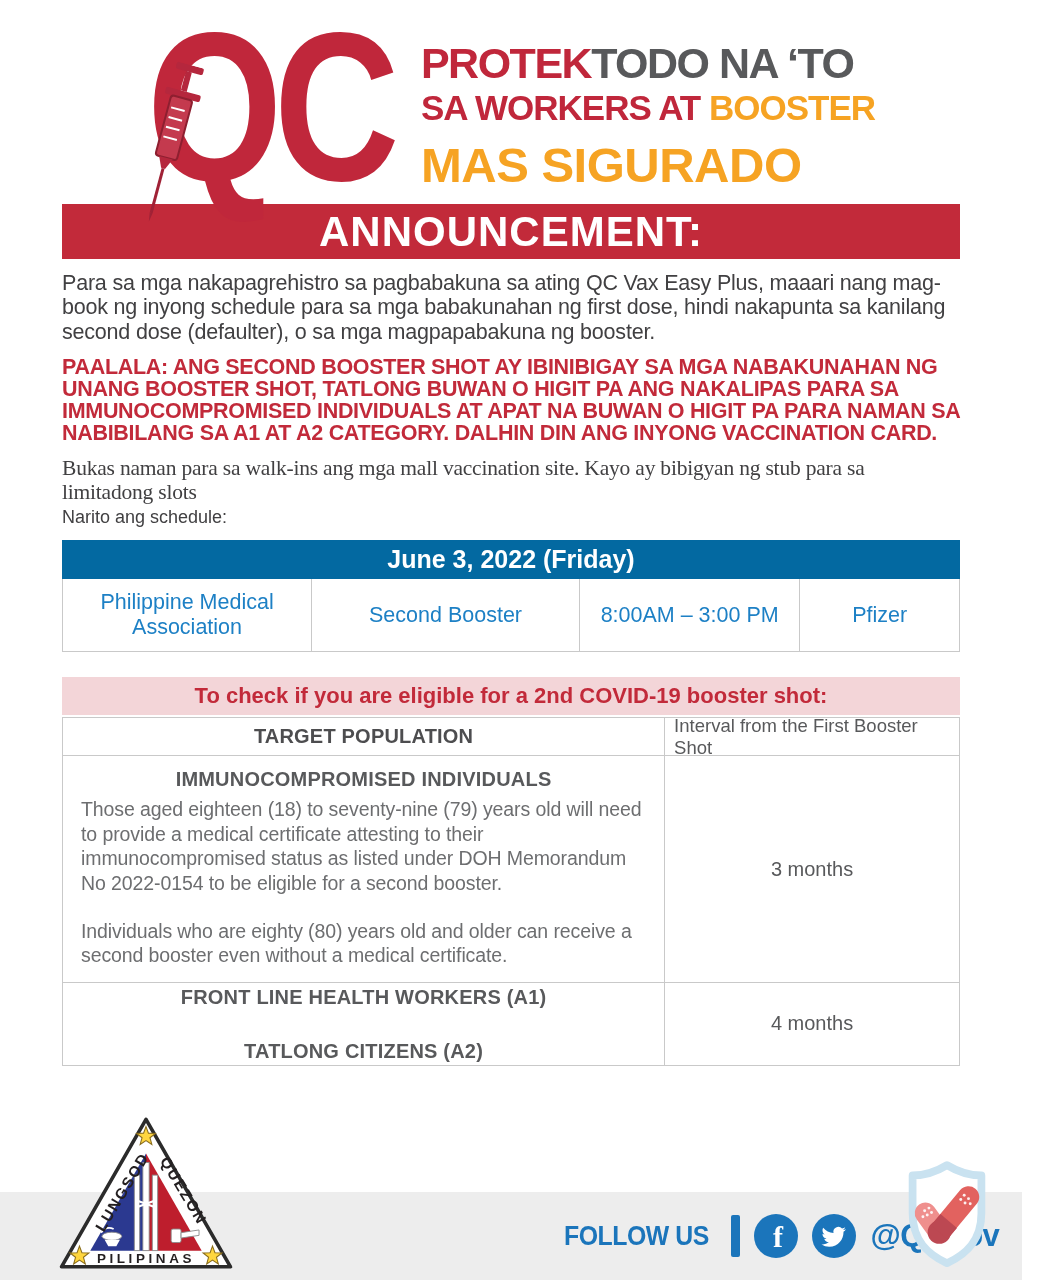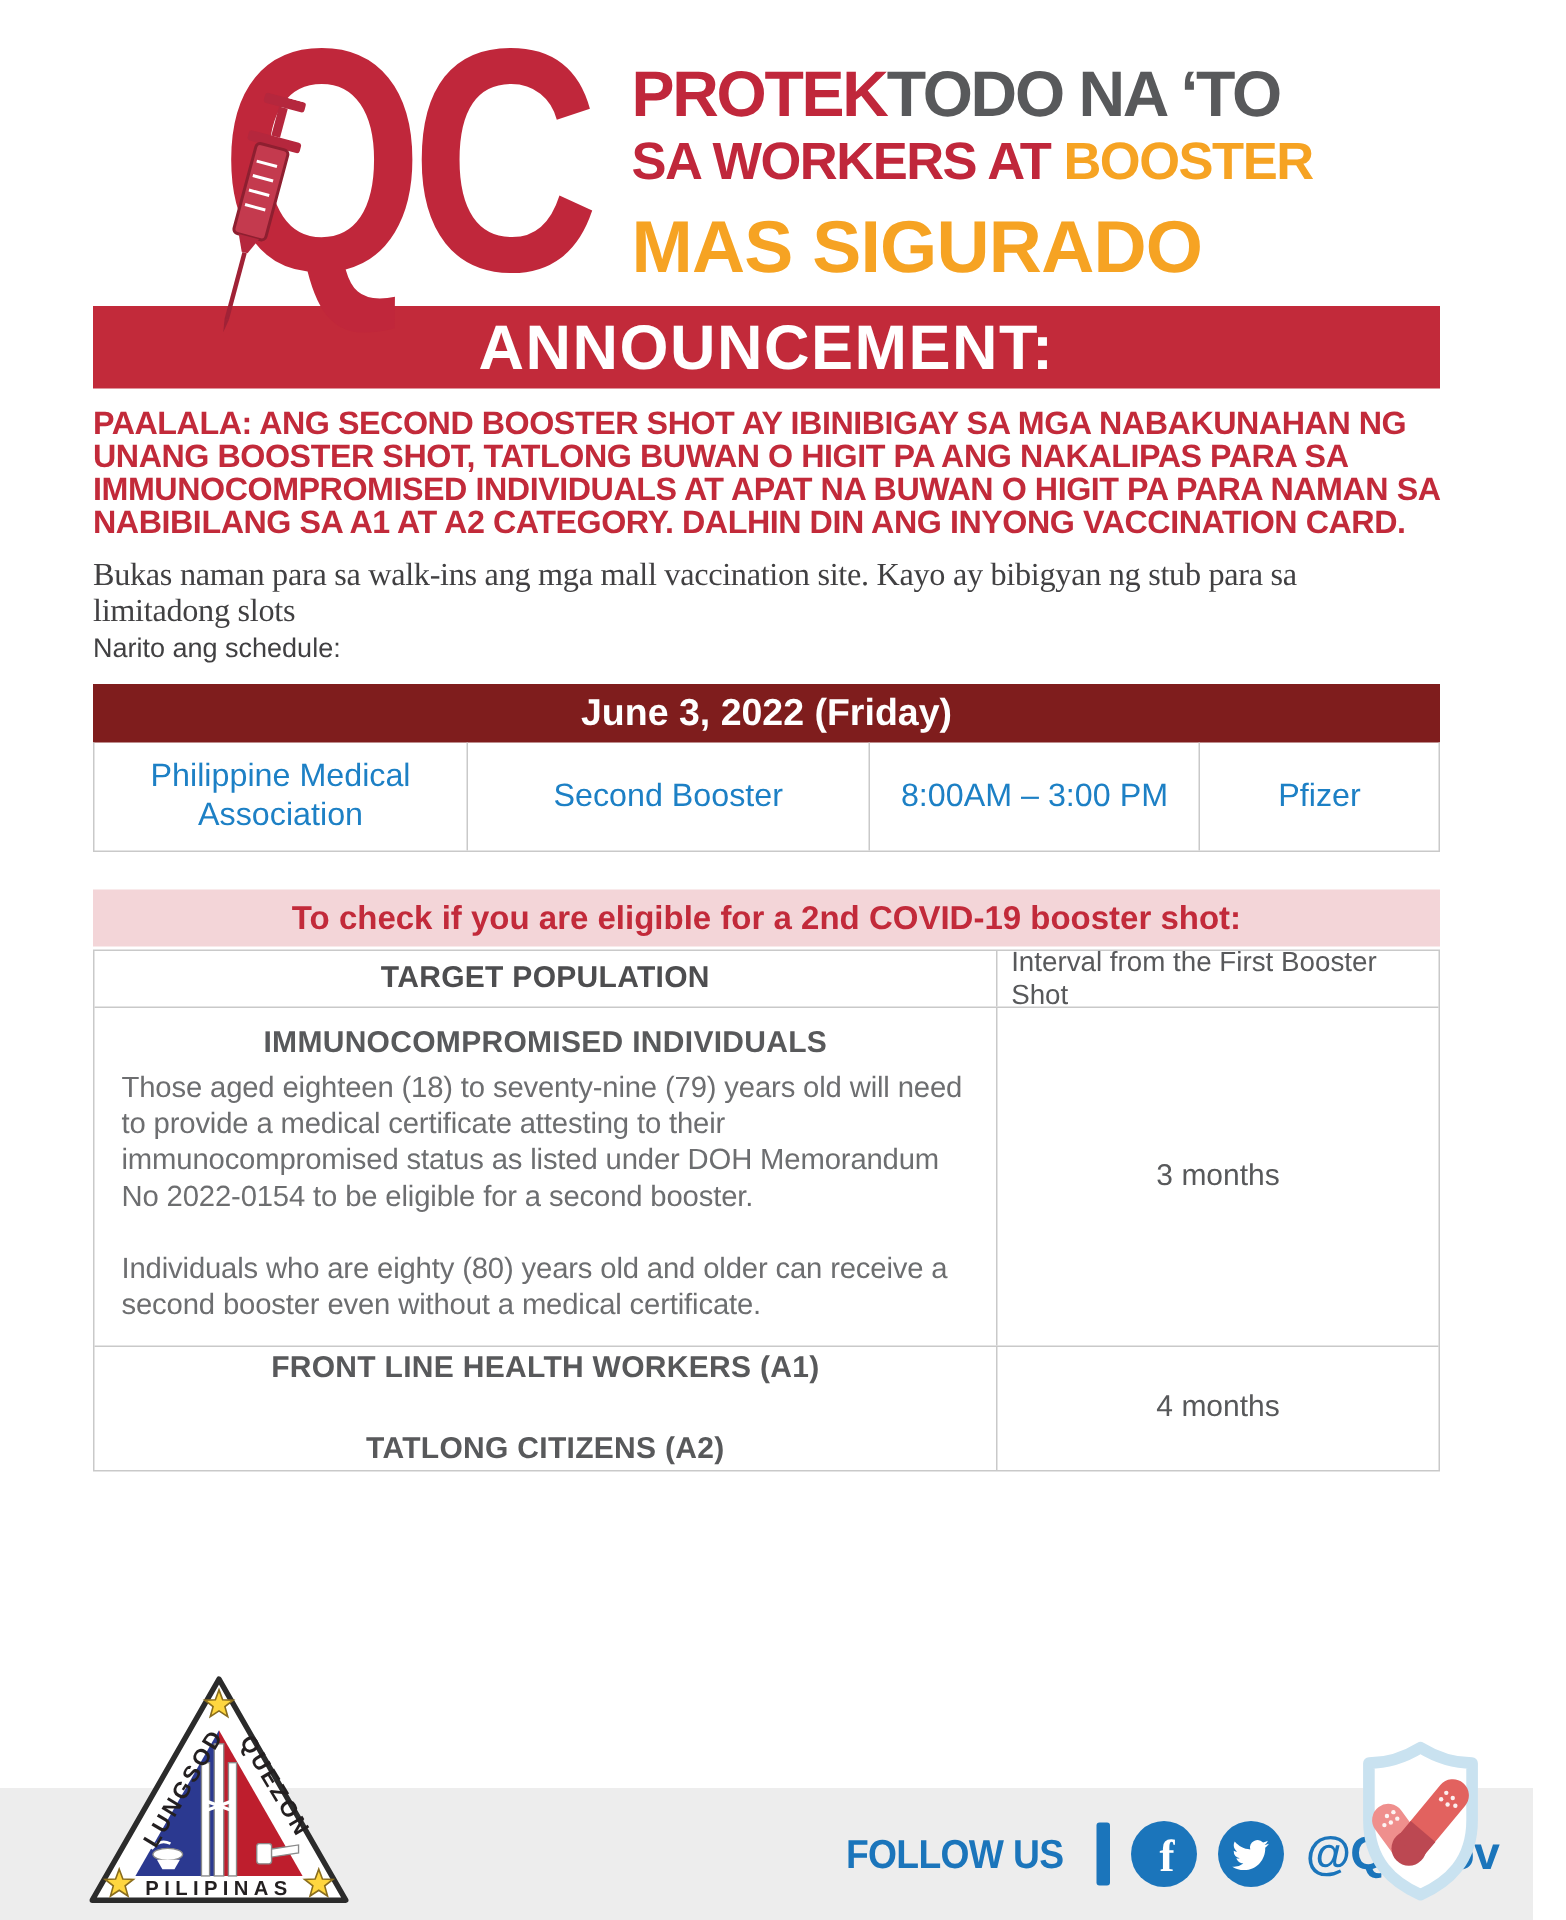--- a/index.html
+++ b/index.html
@@ -41,21 +41,21 @@
   
   .content { margin:0 62px; }
   .p-intro   { margin-top:12px; font-size:21.5px; line-height:1.13; color:#414042; letter-spacing:-0.2px; }
   .p-reminder{ margin-top:13px; font-size:21.5px; line-height:1.02; color:#c22a3a; font-weight:bold; letter-spacing:-0.3px; }
   .p-walkins { margin-top:11px; font-size:21.5px; line-height:1.13; color:#414042; letter-spacing:-0.2px;font-family:Liberation Serif, serif; }
   .p-narito  { margin-top:3px;  font-size:18px; line-height:1.13; color:#414042; }
 
   
   .sched { margin-top:13px; }
   .sched-head {
-    height:39px; background:#7f1d1d; color:#fff; font-weight:bold; font-size:25px;
+    height:39px; background:#0369a1; color:#fff; font-weight:bold; font-size:25px;
     display:flex; align-items:center; justify-content:center;
   }
   .sched-row { display:grid; grid-template-columns:27.8% 29.9% 24.6% 17.7%; border:1px solid #c9c9c9; border-top:none; }
   .sched-cell {
     height:72px; display:flex; align-items:center; justify-content:center; text-align:center;
     color:#1d80c5; font-size:21.5px; padding:0 14px; border-right:1px solid #c9c9c9; line-height:1.2;
   }
   .sched-cell:last-child { border-right:none; }
 
   
@@ -120,20 +120,21 @@
       <div class="t-line2">
         <span class="red">SA WORKERS AT </span><span class="orange">BOOSTER</span>
       </div>
       <div class="t-line3 orange">MAS SIGURADO</div>
     </div>
   </div>
 
   <div class="banner">ANNOUNCEMENT:</div>
 
   <div class="content">
+    <p class="p-intro">Para sa mga nakapagrehistro sa pagbabakuna sa ating QC Vax Easy Plus, maaari nang mag-book ng inyong schedule para sa mga babakunahan ng first dose, hindi nakapunta sa kanilang second dose (defaulter), o sa mga magpapabakuna ng booster.</p>
     <p class="p-reminder">PAALALA:  ANG SECOND BOOSTER SHOT AY IBINIBIGAY SA MGA NABAKUNAHAN NG UNANG BOOSTER SHOT, TATLONG BUWAN O HIGIT PA ANG NAKALIPAS PARA SA IMMUNOCOMPROMISED INDIVIDUALS AT APAT NA BUWAN O HIGIT PA PARA NAMAN SA NABIBILANG SA A1 AT A2 CATEGORY. DALHIN DIN ANG INYONG VACCINATION CARD.</p>
     <p class="p-walkins">Bukas naman para sa walk-ins ang mga mall vaccination site. Kayo ay bibigyan ng stub para sa limitadong slots</p>
     <p class="p-narito">Narito ang schedule:</p>
 
     <div class="sched">
       <div class="sched-head">June 3, 2022 (Friday)</div>
       <div class="sched-row">
         <div class="sched-cell">Philippine Medical Association</div>
         <div class="sched-cell">Second Booster</div>
         <div class="sched-cell">8:00AM – 3:00 PM</div>

